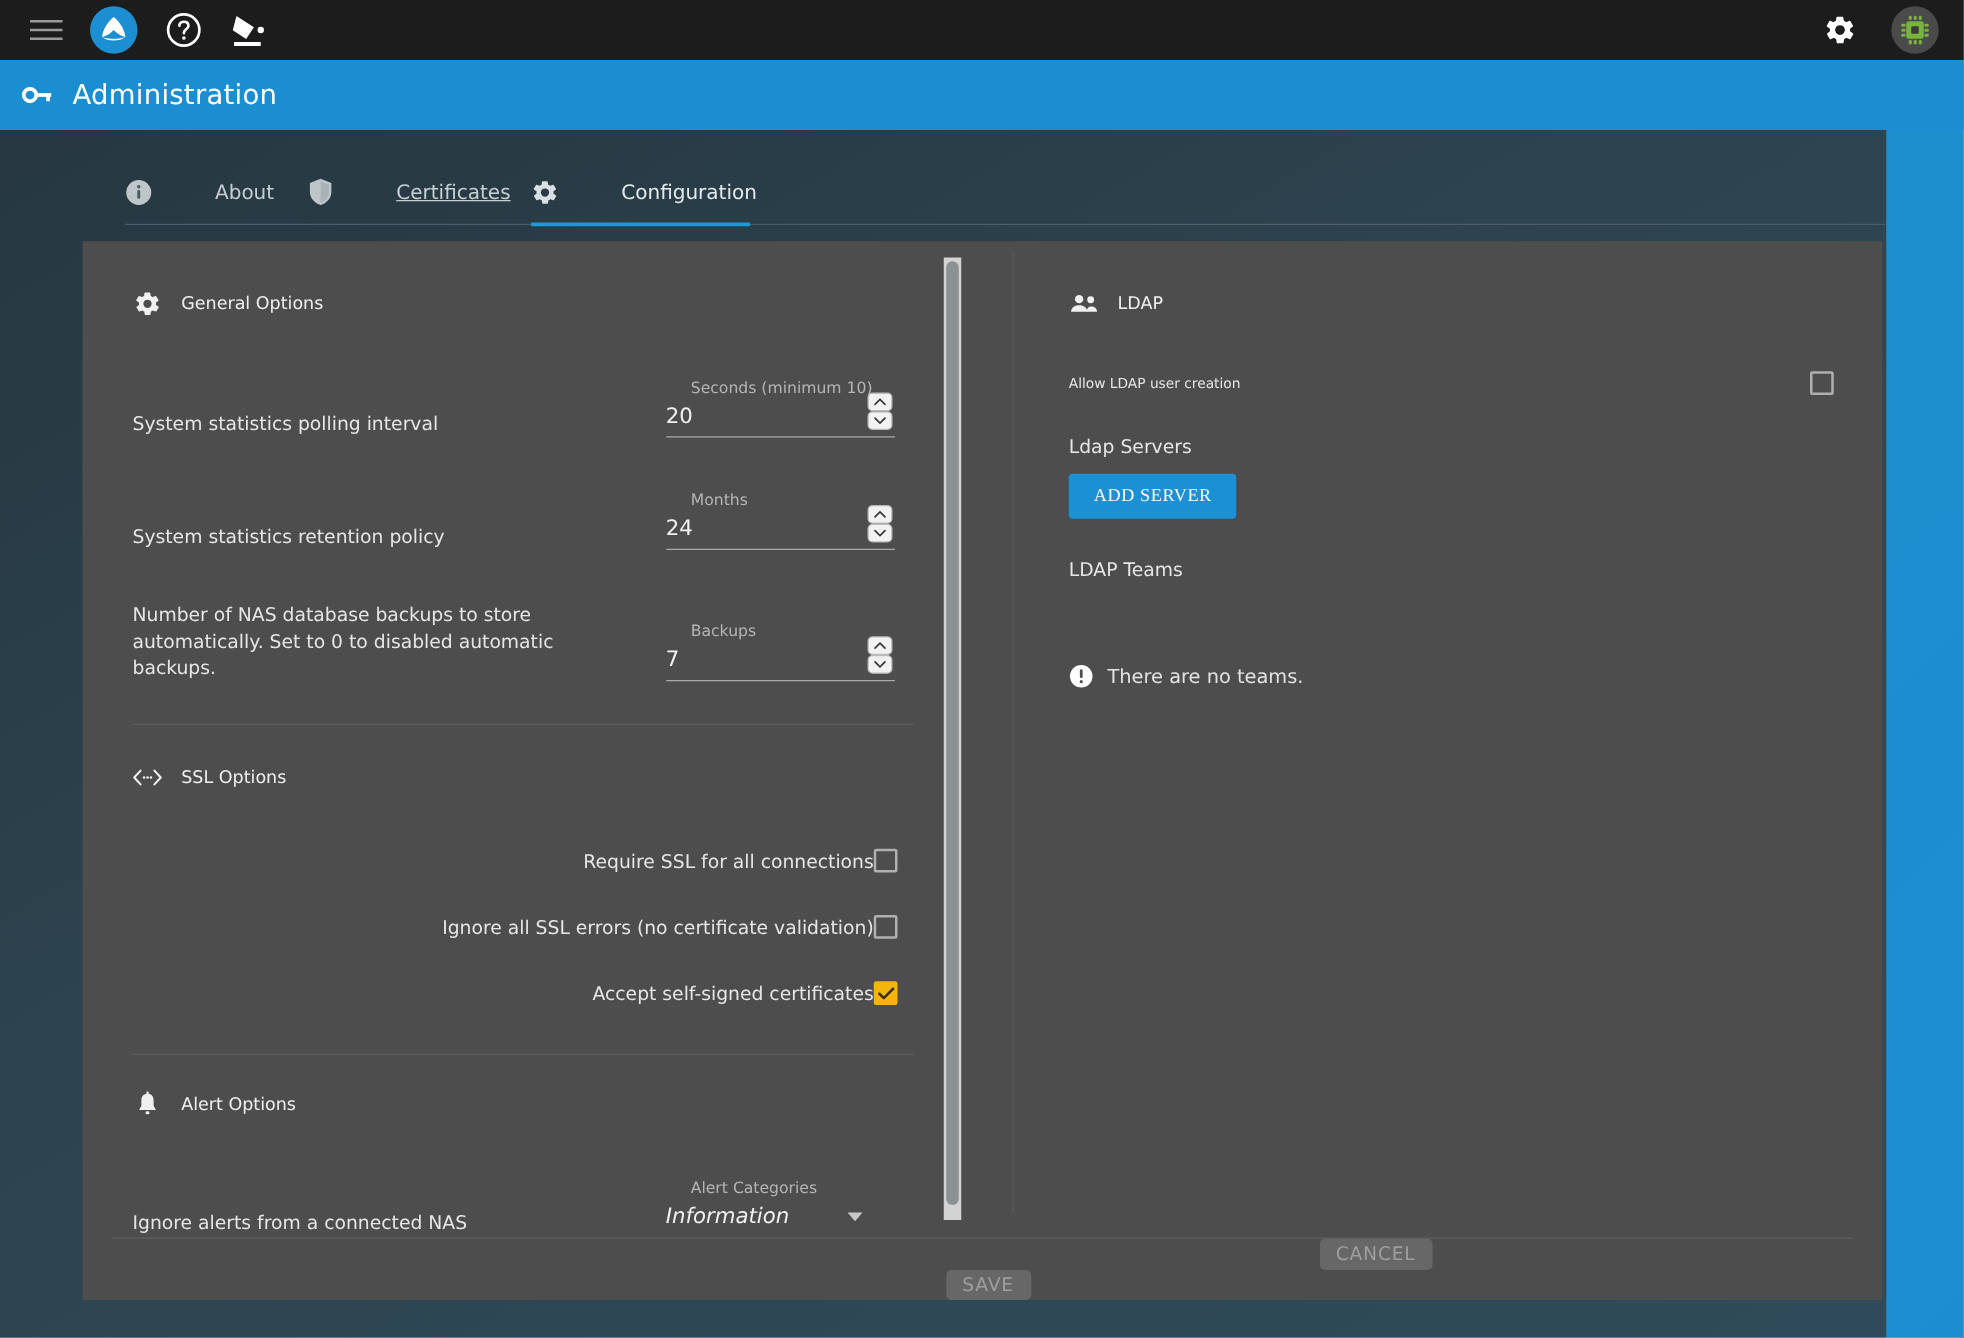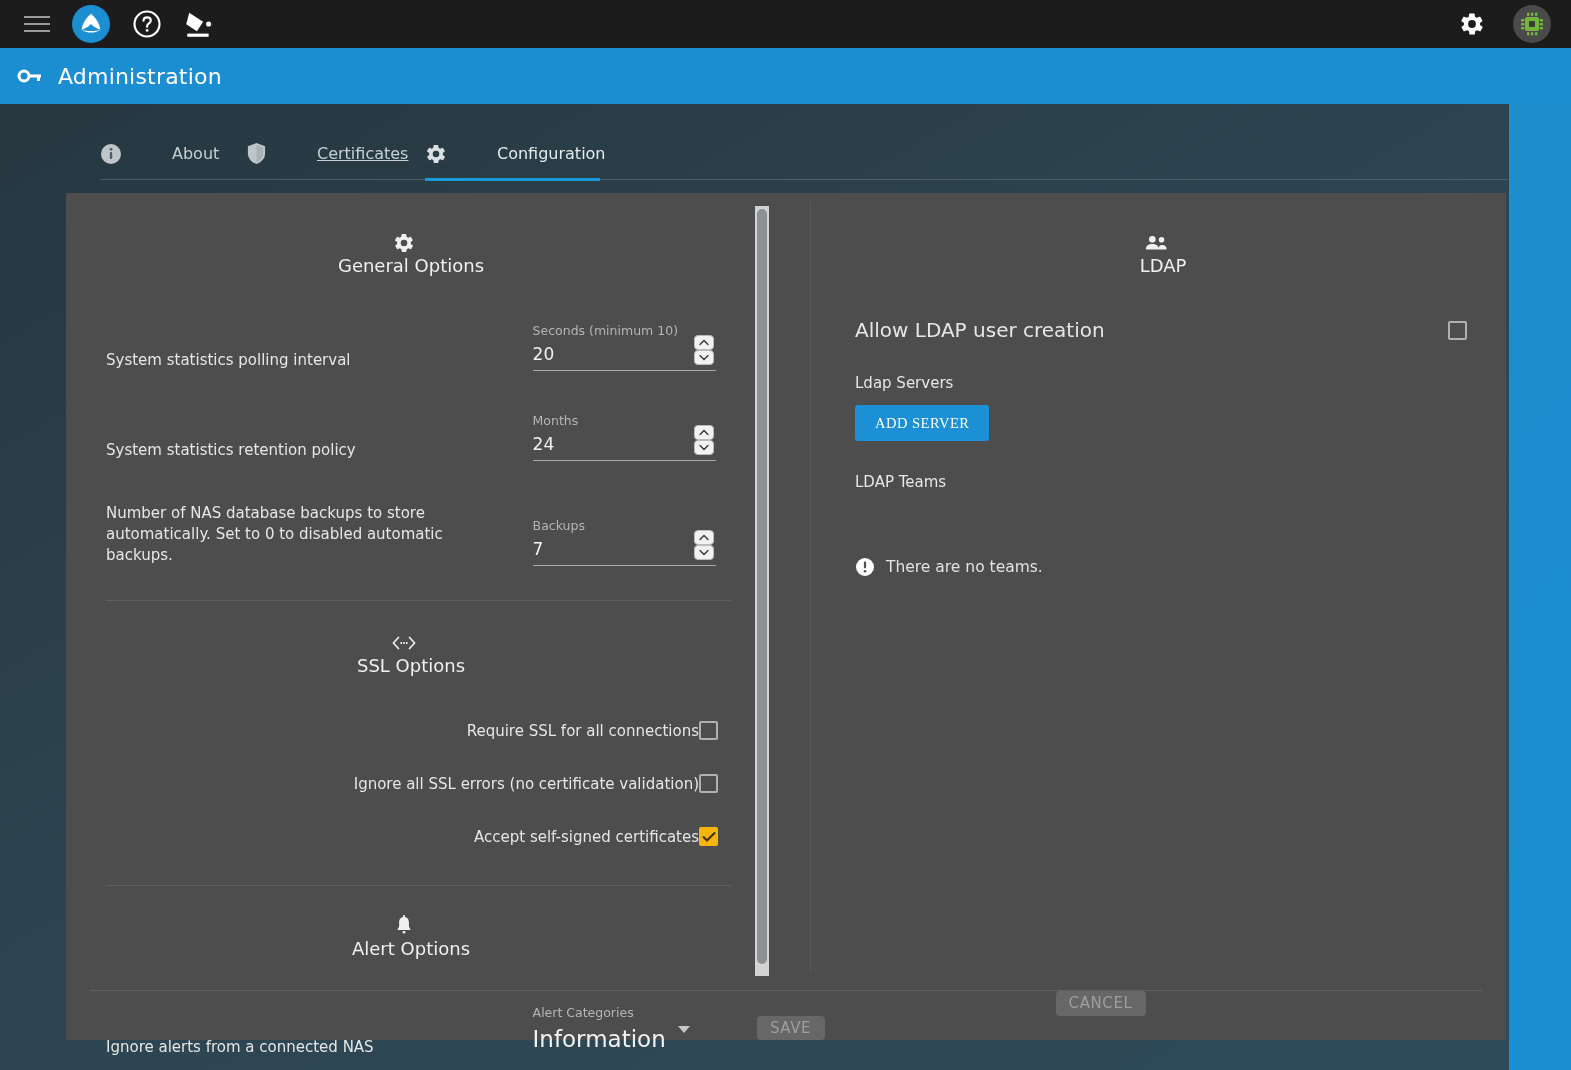--- a/index.html
+++ b/index.html
@@ -94,38 +94,38 @@
     background: #d3d3d3;
   }
   .scroll-thumb {
     position: absolute; left: 2px; top: 3px; width: 10px; height: 755px;
     background: #8c9193; border-radius: 5px;
   }
 
   
   .sec-head {
     display: flex; align-items: center;
-    color: #f0f0f0; font-size: 18px; font-weight: 400; flex-direction: column;
+    color: #f0f0f0; font-size: 14px; font-weight: 400;
   }
   .sec-head .sh-ico { width: 24px; height: 24px; margin-right: 15px; display:flex; align-items:center; justify-content:center;}
 
   .left-inner { padding: 38px 0 0 40px; width: 650px; }
   .right-inner { padding: 38px 0 0 44px; width: 660px; }
 
   
   .row {
     display: flex; align-items: flex-end;
     min-height: 46px; margin-top: 0;
   }
   .row-label { color: #e6e6e6; font-size: 15px; line-height: 21px; width: 400px; }
 
   .field {
     width: 185px; position: relative; margin-left: 30px;
   }
-  .field-cap { color: #b5b5b5; font-size: 12.5px; margin-bottom: 6px; }
+  .field-cap { color: #b5b5b5; font-size: 12.5px; margin-bottom: 6px; margin-left: 20px; }
   .field-val {
     color: #f2f2f2; font-size: 17px;
     border-bottom: 1px solid #a9a9a9;
     padding-bottom: 6px; padding-right: 30px;
     background: transparent; width: 100%;
     font-family: "DejaVu Sans", "Liberation Sans", sans-serif;
     border-top: none; border-left: none; border-right: none;
     outline: none;
   }
   .spinner {
@@ -152,32 +152,33 @@
     width: 19px; height: 19px; border: 2px solid #b0b0b0;
     border-radius: 2px; background: transparent;
     cursor: pointer; display:flex; align-items:center; justify-content:center;
   }
   .cbox.checked { background: #f5b50c; border-color: #f5b50c; }
   .cbox.checked svg { width: 14px; height: 12px; }
 
   
   .select-field { width: 185px; position: relative; margin-left: 30px; }
   .select-val {
-    color: #f2f2f2; font-size: 23px; padding-bottom: 6px; padding-right: 26px;
-    display: flex; align-items: flex-start; justify-content: space-between;
+    color: #f2f2f2; font-size: 17px; padding-bottom: 6px; padding-right: 26px;
+    display: flex; align-items: center; justify-content: space-between;
     cursor: pointer;
+    font-style: italic;
   }
   .caret { width: 0; height: 0; border-left: 6px solid transparent; border-right: 6px solid transparent; border-top: 7px solid #c8c8c8; }
 
   
   .ldap-cb-row {
     display:flex; align-items:center; justify-content: space-between;
     width: 612px; margin-top: 42px;
   }
-  .ldap-cb-row .lbl { color: #e6e6e6; font-size: 20px; }
+  .ldap-cb-row .lbl { color: #e6e6e6; font-size: 11px; }
   .sub-label { color: #e6e6e6; font-size: 15px; margin-top: 32px; }
   .btn-blue {
     background: #1b90d4; color: #ffffff; border: none;
     padding: 0 20px; height: 36px; border-radius: 3px;
     font-size: 14.5px; letter-spacing: .5px; cursor: pointer;
     font-family: Liberation Serif, serif;
     display: inline-flex; align-items: center; justify-content: center;
   }
   .btn-addserver { margin-top: 13px; }
   .empty-wrap { margin-top: 66px; display:flex; flex-direction:column; align-items:flex-start; width: 620px;}

